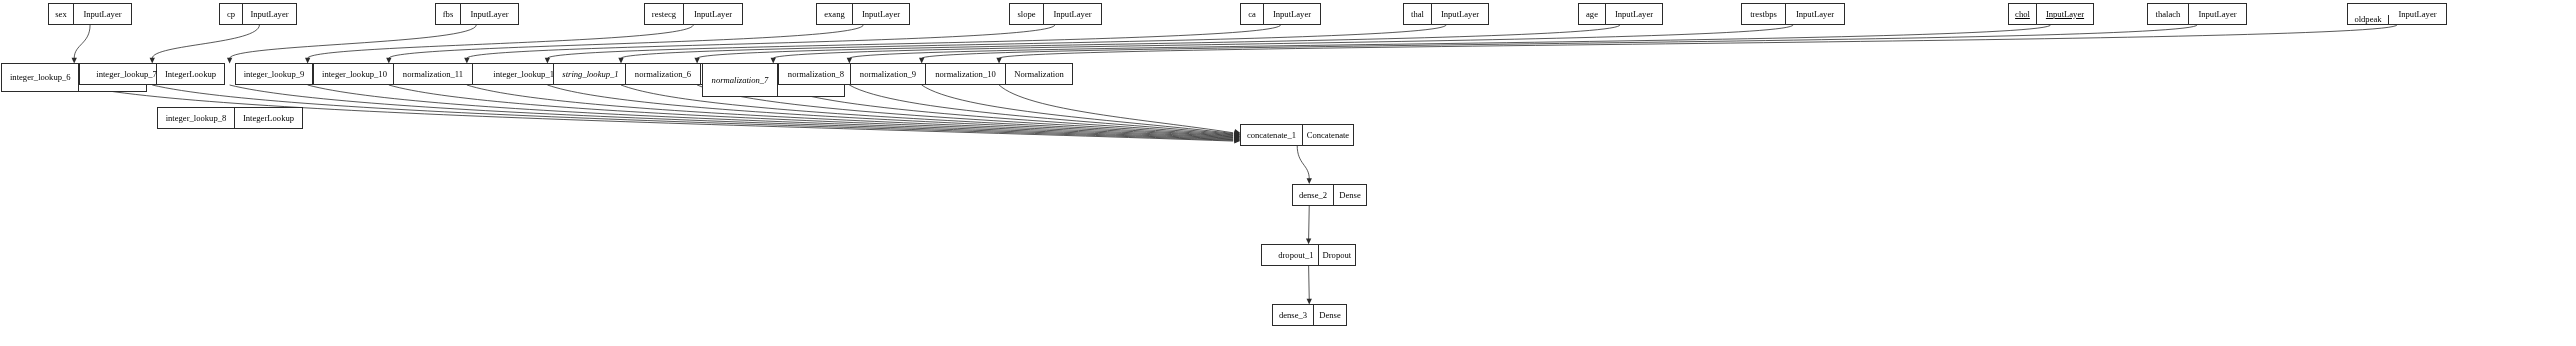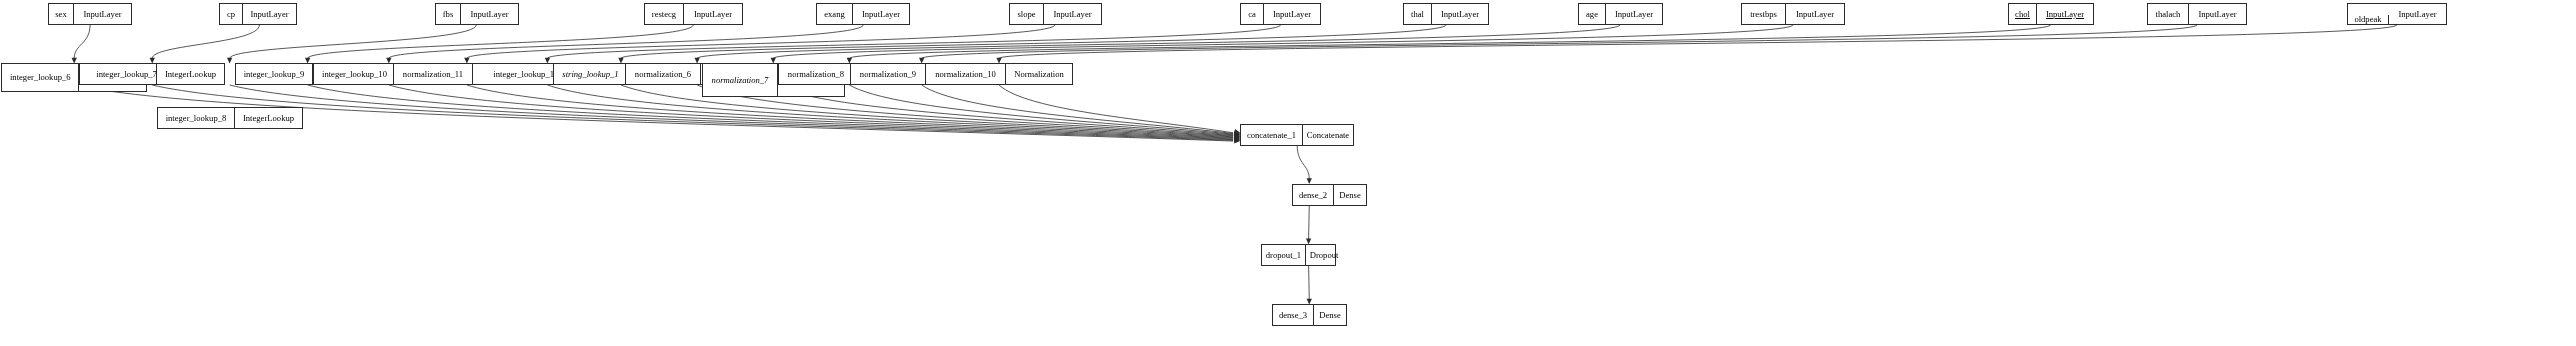--- a/index.html
+++ b/index.html
@@ -284,21 +284,21 @@
         <div class="cell type" style="flex: 1 1 auto;">Normalization</div>
       </div>
       <div class="node" style="left: 1240px; top: 124px; width: 114px; height: 21.6px;">
         <div class="cell name" style="width: 62px;">concatenate_1</div>
         <div class="cell type" style="flex: 1 1 auto;">Concatenate</div>
       </div>
       <div class="node" style="left: 1272px; top: 184px; width: 75px; height: 21.6px; margin-left: 20px;">
         <div class="cell name" style="width: 41px;">dense_2</div>
         <div class="cell type" style="flex: 1 1 auto;">Dense</div>
       </div>
-      <div class="node" style="left: 1261px; top: 244px; width: 75px; height: 21.6px;">
+      <div class="node" style="left: 1261px; top: 244px; width: 95px; height: 21.6px; padding-left: 12px;">
         <div class="cell name" style="width: 52px;">dropout_1</div>
         <div class="cell type" style="flex: 1 1 auto;">Dropout</div>
       </div>
       <div class="node" style="left: 1272px; top: 304px; width: 75px; height: 21.6px;">
         <div class="cell name" style="width: 41px;">dense_3</div>
         <div class="cell type" style="flex: 1 1 auto;">Dense</div>
       </div>
     </div>
 </div>
 

